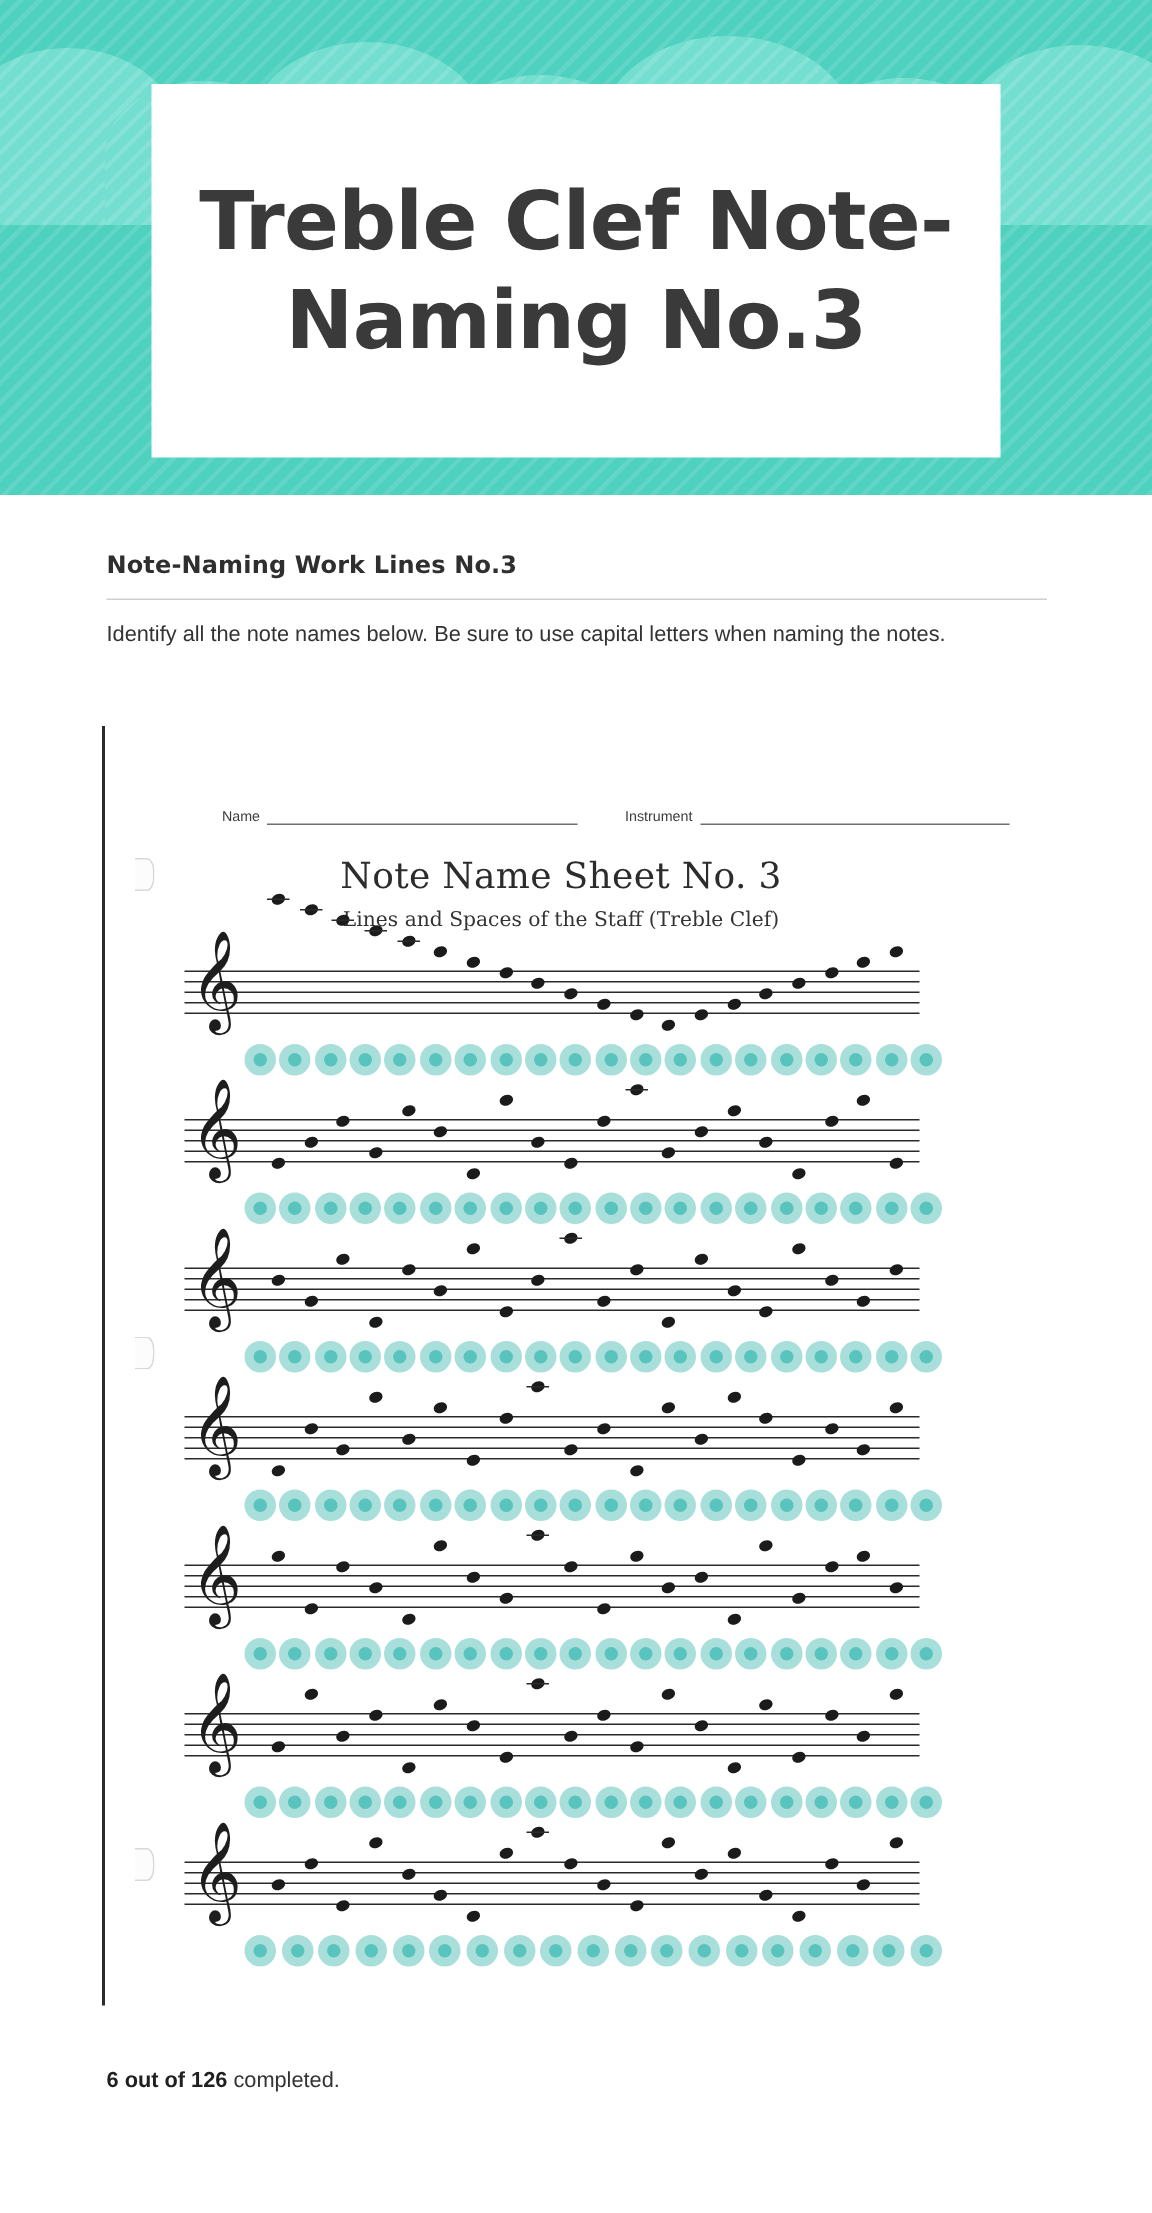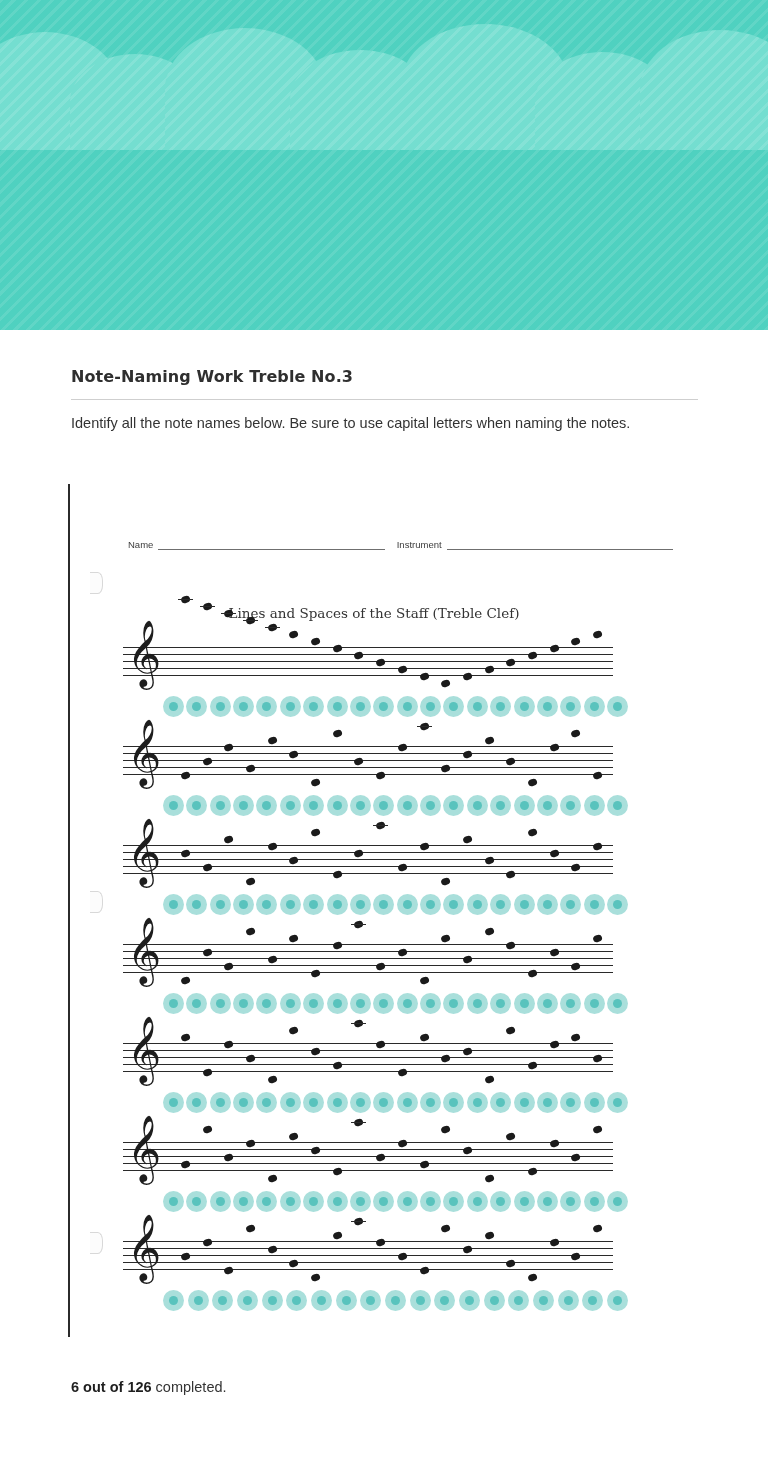--- a/index.html
+++ b/index.html
@@ -157,20 +157,21 @@
     width: 545px;
     display: flex;
     align-items: flex-end;
     font-family: "Liberation Sans", sans-serif;
   }
   .name-row .lbl {
     font-size: 9.5px;
     color: #3c3c3c;
     white-space: nowrap;
     padding-right: 5px;
+    margin-left: 20px;
   }
   .name-row .line {
     flex: 1 1 auto;
     border-bottom: 1px solid #6f6f6f;
     height: 11px;
     margin-right: 12px;
   }
   .name-row .line.last { margin-right: 0; }
 
   .ws-title {
@@ -256,45 +257,49 @@
 <div class="hero">
   <div class="cloud-band">
     <div class="bump" style="left:-30px;  width:150px; height:118px;"></div>
     <div class="bump" style="left:70px;   width:130px; height:96px;"></div>
     <div class="bump" style="left:165px;  width:160px; height:122px;"></div>
     <div class="bump" style="left:290px;  width:140px; height:100px;"></div>
     <div class="bump" style="left:400px;  width:170px; height:126px;"></div>
     <div class="bump" style="left:535px;  width:135px; height:98px;"></div>
     <div class="bump" style="left:640px;  width:160px; height:120px;"></div>
   </div>
+  <div class="hero-card">
+    <div class="hero-title">Treble Clef Note-Naming No.3</div>
+  </div>
 </div>
 
 <div class="side-rail-left"></div>
 <div class="side-rail-right"></div>
 <div class="bottom-fill"></div>
 
 <div class="sheet"></div>
 
-<div class="ws-heading">Note-Naming Work Treble No.3</div>
+<div class="ws-heading">Note-Naming Work Lines No.3</div>
 <div class="ws-rule"></div>
 <div class="ws-instructions">Identify all the note names below.  Be sure to use capital letters when naming the notes.</div>
 
 <div class="ws-image">
   <div class="binder-line"></div>
   <div class="punch" style="top:88px;"></div>
   <div class="punch" style="top:407px;"></div>
   <div class="punch" style="top:748px;"></div>
 
   <div class="name-row">
     <span class="lbl">Name</span>
     <span class="line"></span>
     <span class="lbl">Instrument</span>
     <span class="line last"></span>
   </div>
 
+  <div class="ws-title">Note Name Sheet No. 3</div>
   <div class="ws-subtitle">Lines and Spaces of the Staff (Treble Clef)</div>
 
   <div id="systems-host">
       <div class="system" style="top: 155px;">
         <div class="staff">
           <div class="ln" style="top: 8px;"></div>
           <div class="ln" style="top: 15px;"></div>
           <div class="ln" style="top: 22px;"></div>
           <div class="ln" style="top: 29px;"></div>
           <div class="ln" style="top: 36px;"></div>

